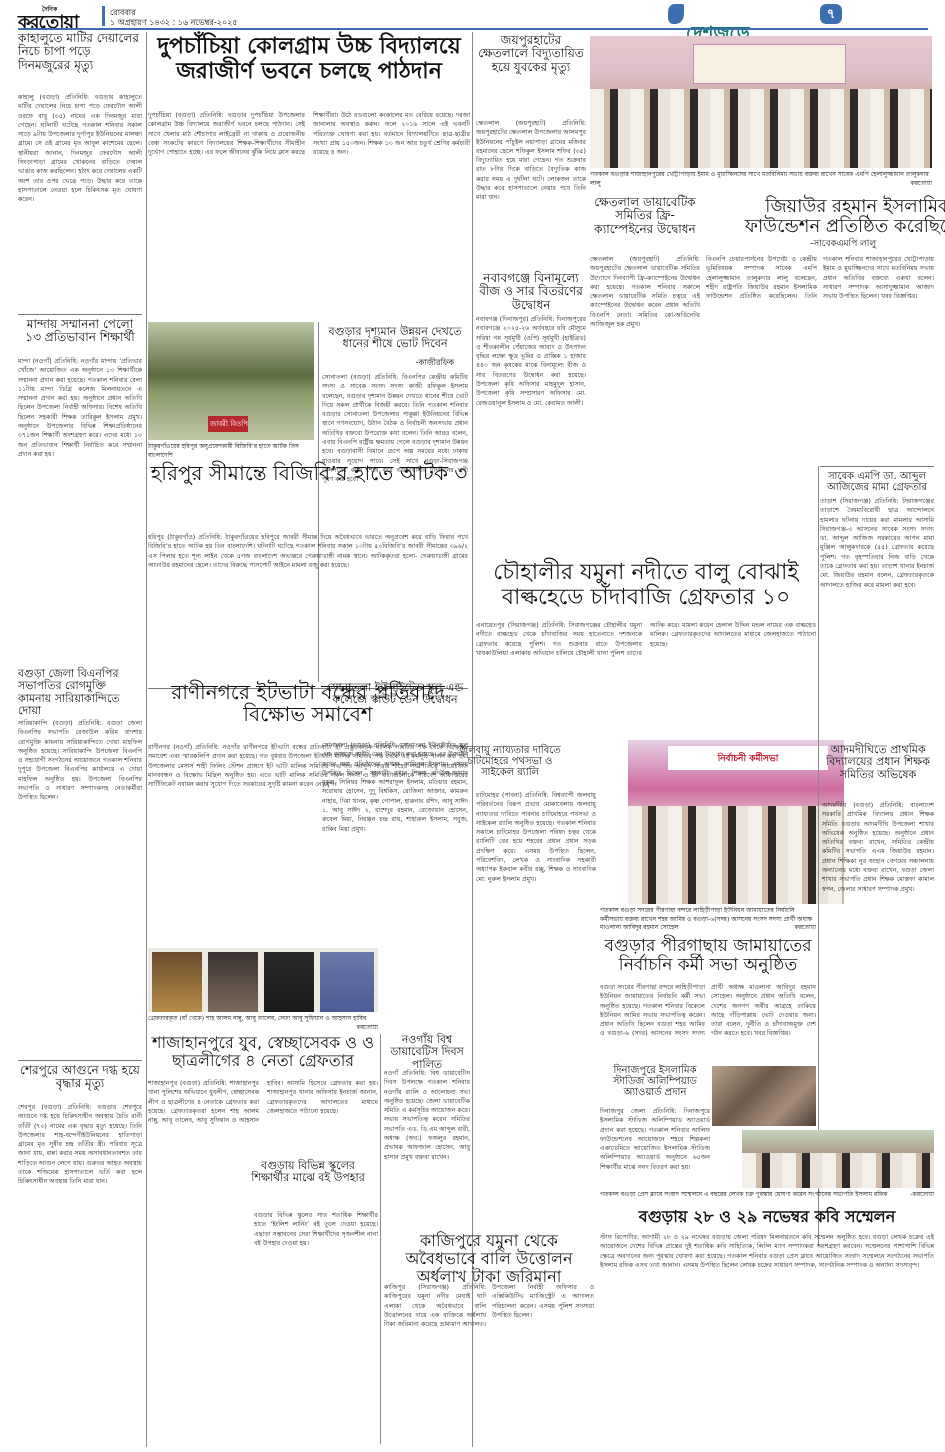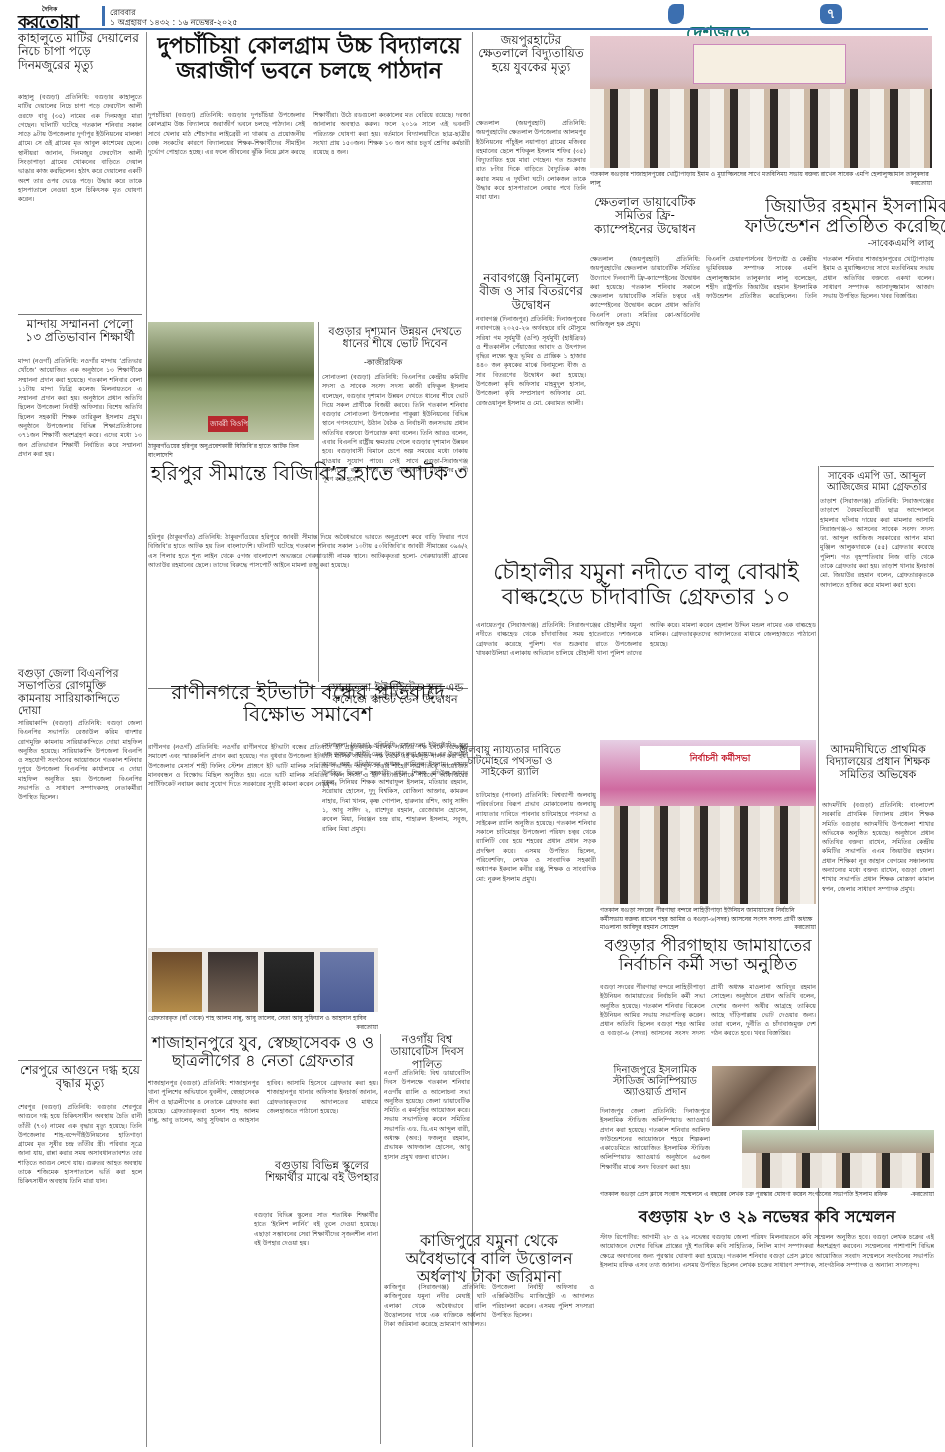--- a/index.html
+++ b/index.html
@@ -58,21 +58,21 @@
 
 <div class="abs photo" style="left:148px;top:322px;width:166px;height:118px;background:linear-gradient(180deg,#bcc7a6,#5d6b3f 45%,#8a9b6a 60%,#c1c8a9)">
   <div style="position:absolute;bottom:8px;left:60px;width:40px;height:16px;background:#b7282e;color:#fff;font-size:7px;text-align:right;line-height:16px">জাবরী বিওপি</div>
 </div>
 <div class="abs cap" style="left:148px;top:442px;width:166px">ঠাকুরগাঁওয়ের হরিপুর অনুপ্রবেশকারী বিজিবি’র হাতে আটক তিন বাংলাদেশি</div>
 <div class="abs col-line" style="left:318px;top:322px;height:360px"></div>
 <div class="abs hl" style="left:148px;top:462px;width:322px;font-size:20px">হরিপুর সীমান্তে বিজিবি’র হাতে আটক ৩</div>
 <div class="abs txt" style="left:148px;top:532px;width:320px;height:148px">হরিপুর (ঠাকুরগাঁও) প্রতিনিধি: ঠাকুরগাঁওয়ের হরিপুরে জাবরী সীমান্ত দিয়ে অবৈধভাবে ভারতে অনুপ্রবেশ করে বাড়ি ফিরার পথে বিজিবি’র হাতে আটক হয় তিন বাংলাদেশি। ঘটনাটি ঘটেছে গতকাল শনিবার সকাল ১০টায় ৫০বিজিবি’র জাবরী সীমান্তের ৩৯৬/২ এস পিলার হতে শূন্য লাইন থেকে ৫গজ বাংলাদেশ অভ্যন্তরে গেরুয়াডাঙ্গী নামক স্থানে। আটককৃতরা হলো- গেরুয়াডাঙ্গী গ্রামের আতাউর রহমানের ছেলে। তাদের বিরুদ্ধে পাসপোর্ট আইনে মামলা রজু করা হয়েছে।</div>
 
 <div class="abs hl" style="left:322px;top:326px;width:146px;font-size:11px">বগুড়ার দৃশ্যমান উন্নয়ন দেখতে ধানের শীষে ভোট দিবেন</div>
-<div class="abs" style="left:364px;top:356px;width:86px;font-size:8px;text-align:left">-কাজীরফিক</div>
+<div class="abs" style="left:392px;top:356px;width:86px;font-size:8px;text-align:center">-কাজীরফিক</div>
 
 <div class="abs hline" style="left:148px;top:688px;width:320px"></div>
 
 <div class="abs hl" style="left:148px;top:681px;width:320px;font-size:20px">রাণীনগরে ইটভাটা বন্ধের প্রতিবাদে বিক্ষোভ সমাবেশ</div>
 <div class="abs txt" style="left:148px;top:742px;width:320px;height:198px">রাণীনগর (নওগাঁ) প্রতিনিধি: নওগাঁর রাণীনগরে ইটভাটা বন্ধের প্রতিবাদে ইট প্রস্তুতকারক মালিক সমিতির পক্ষ থেকে বিক্ষোভ-সমাবেশ এবং স্মারকলিপি প্রদান করা হয়েছে। গত বুধবার উপজেলা ইটভাটা মালিক সমিতির পক্ষ থেকে এই কর্মসূচি পালন করা হয়। উপজেলার মেসার্স শাহী ফিলিং স্টেশন প্রাঙ্গণে ইট ভাটি মালিক সমিতির সভাপতি আব্দুস সাত্তার শাহের সভাপতিত্বে আয়োজিত মানববন্ধন ও বিক্ষোভ মিছিল অনুষ্ঠিত হয়। এতে ভাটি মালিক সমিতির সকল সদস্য ও ইট ভাটাগুলোকে পরিবেশ অধিদপ্তরের সার্টিফিকেট নবায়ন করার সুযোগ দিতে সরকারের সুদৃষ্টি কামনা করেন নেতৃবৃন্দ।</div>
 
 <div class="abs photo" style="left:148px;top:948px;width:230px;height:64px;background:#ece8e3">
   <div style="position:absolute;left:4px;top:4px;width:50px;height:60px;background:linear-gradient(#6b4a2b,#b58d4a)"></div>
   <div style="position:absolute;left:60px;top:4px;width:50px;height:60px;background:linear-gradient(#3a3230,#7d6a5a)"></div>
   <div style="position:absolute;left:116px;top:4px;width:50px;height:60px;background:linear-gradient(#2a2a2a,#1a1a1a)"></div>
@@ -81,50 +81,50 @@
 <div class="abs cap" style="left:148px;top:1014px;width:230px"><span>গ্রেফতারকৃত (বাঁ থেকে) শাহ আলম নান্নু, আবু তালেব, নেতা আবু সুফিয়ান ও আহসান হাবিব</span> <span class="credit">করতোয়া</span></div>
 <div class="abs hl" style="left:148px;top:1034px;width:230px;font-size:16px">শাজাহানপুরে যুব, স্বেচ্ছাসেবক ও ও ছাত্রলীগের ৪ নেতা গ্রেফতার</div>
 <div class="abs txt" style="left:148px;top:1078px;width:230px;height:370px;column-count:2;column-gap:8px">শাজাহানপুর (বগুড়া) প্রতিনিধি: শাজাহানপুর থানা পুলিশের অভিযানে যুবলীগ, স্বেচ্ছাসেবক লীগ ও ছাত্রলীগের ৪ নেতাকে গ্রেফতার করা হয়েছে। গ্রেফতারকৃতরা হলেন শাহ আলম নান্নু, আবু তালেব, আবু সুফিয়ান ও আহসান হাবিব। আসামি হিসেবে গ্রেফতার করা হয়। শাজাহানপুর থানার অফিসার ইনচার্জ জানান, গ্রেফতারকৃতদের আদালতের মাধ্যমে জেলহাজতে পাঠানো হয়েছে।</div>
 
 <div class="abs txt" style="left:322px;top:372px;width:146px;height:300px">সোনাতলা (বগুড়া) প্রতিনিধি: বিএনপির কেন্দ্রীয় কমিটির সদস্য ও সাবেক সংসদ সদস্য কাজী রফিকুল ইসলাম বলেছেন, বগুড়ার দৃশ্যমান উন্নয়ন দেখতে ধানের শীষে ভোট দিয়ে সকল প্রার্থীকে বিজয়ী করবে। তিনি গতকাল শনিবার বগুড়ার সোনাতলা উপজেলার পাকুল্লা ইউনিয়নের বিভিন্ন স্থানে গণসংযোগ, উঠান বৈঠক ও নির্বাচনী জনসভায় প্রধান অতিথির বক্তব্যে উপরোক্ত কথা বলেন। তিনি আরও বলেন, এবার বিএনপি রাষ্ট্রীয় ক্ষমতায় গেলে বগুড়ার দৃশ্যমান উন্নয়ন হবে। বগুড়াবাসী বিমানে চেপে অল্প সময়ের মধ্যে ঢাকায় যাওয়ার সুযোগ পাবে। সেই সাথে বগুড়া-সিরাজগঞ্জ রেলপথের কাজ শেষে করে বগুড়াবাসীর দীর্ঘদিনের দাবী পূরণ করা হবে।</div>
 <div class="abs hl" style="left:322px;top:682px;width:146px;font-size:11px">সোনাতলা ইউনাইটেড স্কুল এন্ড কলেজে স্কাউট ডেন উদ্বোধন</div>
 <div class="abs txt" style="left:322px;top:740px;width:146px;height:290px">সোনাতলা (বগুড়া) প্রতিনিধি: সোনাতলা ইউনাইটেড স্কুল এন্ড কলেজে স্কাউট ডেন উদ্বোধন করা হয়েছে। এর উদ্বোধন করেন অত্র প্রতিষ্ঠানের অধ্যক্ষ আমিনুল ইসলাম। এসময় উপস্থিত ছিলেন, সহকারী প্রধান শিক্ষক বদিউল-জামান মুকুল, সিনিয়র শিক্ষক আশরাফুল ইসলাম, মতিয়ার রহমান, সরোয়ার হোসেন, দুদু বিশ্বকিস, রোজিনা আক্তার, কামরুন নাহার, দিমা খানম, কৃষ্ণ গোপাল, হারুনার রশিদ, আবু সাঈদ ১, আবু সাঈদ ২, রাশেদুর রহমান, রেজোয়ান হোসেন, রুবেল মিয়া, নিরঞ্জন চন্দ্র রায়, শাহারুল ইসলাম, সবুজ, রাকিব মিয়া প্রমুখ।</div>
 <div class="abs col-line" style="left:380px;top:1034px;height:410px"></div>
 <div class="abs hl" style="left:384px;top:1034px;width:86px;font-size:11px">নওগাঁয় বিশ্ব ডায়াবেটিস দিবস পালিত</div>
 <div class="abs txt" style="left:384px;top:1068px;width:86px;height:135px">নওগাঁ প্রতিনিধি: বিশ্ব ডায়াবেটিস দিবস উপলক্ষে গতকাল শনিবার নওগাঁয় র‍্যালি ও আলোচনা সভা অনুষ্ঠিত হয়েছে। জেলা ডায়াবেটিক সমিতি এ কর্মসূচির আয়োজন করে। সভায় সভাপতিত্ব করেন সমিতির সভাপতি এড. ডি.এম আব্দুল বারী, অধ্যক্ষ (অব:) ফজলুর রহমান, প্রভাষক আফজাল হোসেন, আবু হাসান প্রমুখ বক্তব্য রাখেন।</div>
-<div class="abs hl" style="left:260px;top:1160px;width:124px;font-size:11px">বগুড়ায় বিভিন্ন স্কুলের শিক্ষার্থীর মাঝে বই উপহার</div>
+<div class="abs hl" style="left:246px;top:1160px;width:124px;font-size:11px">বগুড়ায় বিভিন্ন স্কুলের শিক্ষার্থীর মাঝে বই উপহার</div>
 <div class="abs txt" style="left:254px;top:1210px;width:124px;height:236px">বগুড়ার বিভিন্ন স্কুলের সাত শতাধিক শিক্ষার্থীর হাতে ‘ইংলিশ লার্নিং’ বই তুলে দেওয়া হয়েছে। এছাড়া সম্ভাবনের সেরা শিক্ষার্থীদের সৃজনশীল নানা বই উপহার দেওয়া হয়।</div>
 
 <div class="abs col-line" style="left:472px;top:32px;height:1415px"></div>
 
 <div class="abs hl" style="left:476px;top:34px;width:110px;font-size:12px">জয়পুরহাটের ক্ষেতলালে বিদ্যুতায়িত হয়ে যুবকের মৃত্যু</div>
 <div class="abs txt" style="left:476px;top:118px;width:110px;height:150px">ক্ষেতলাল (জয়পুরহাট) প্রতিনিধি: জয়পুরহাটের ক্ষেতলাল উপজেলার আলমপুর ইউনিয়নের পাঁচুইল নয়াপাড়া গ্রামের মজিবর রহমানের ছেলে শফিকুল ইসলাম শফির (৩৫) বিদ্যুতায়িত হয়ে মারা গেছেন। গত শুক্রবার রাত ৮টার দিকে বাড়িতে বৈদ্যুতিক কাজ করার সময় এ দুর্ঘটনা ঘটে। লোকজন তাকে উদ্ধার করে হাসপাতালে নেয়ার পথে তিনি মারা যান।</div>
 <div class="abs hl" style="left:476px;top:272px;width:110px;font-size:12px">নবাবগঞ্জে বিনামূল্যে বীজ ও সার বিতরণের উদ্বোধন</div>
 <div class="abs txt" style="left:476px;top:314px;width:110px;height:240px">নবাবগঞ্জ (দিনাজপুর) প্রতিনিধি: দিনাজপুরের নবাবগঞ্জে ২০২৫-২৬ অর্থবছরে রবি মৌসুমে সরিষা গম সূর্যমুখী (ওপি) সূর্যমুখী (হাইব্রিড) ও শীতকালীন পেঁয়াজের আবাদ ও উৎপাদন বৃদ্ধির লক্ষ্যে ক্ষুদ্র ভূমির ও প্রান্তিক ১ হাজার ৪৪০ জন কৃষকের মাঝে বিনামূল্যে বীজ ও সার বিতরণের উদ্বোধন করা হয়েছে। উপজেলা কৃষি অফিসার মাহমুদুল হাসান, উপজেলা কৃষি সম্প্রসারণ অফিসার মো. রেজওয়ানুল ইসলাম ও মো. কেরামত আলী।</div>
 
 <div class="abs photo" style="left:590px;top:36px;width:342px;height:132px;background:linear-gradient(180deg,#e7c8cf 0,#d9bfc6 30%,#caa08a 55%,#7a8aa8 100%)">
   <div class="banner"></div>
   <div class="people"></div>
 </div>
 <div class="abs cap" style="left:590px;top:170px;width:342px"><span>গতকাল বগুড়ার শাজাহানপুরের খোট্টাপাড়ায় ইমাম ও মুয়াজ্জিনদের সাথে মতবিনিময় সভায় বক্তব্য রাখেন সাবেক এমপি হেলালুজ্জামান তালুকদার লালু</span> <span class="credit">করতোয়া</span></div>
 
 <div class="abs hl" style="left:590px;top:196px;width:110px;font-size:12px">ক্ষেতলাল ডায়াবেটিক সমিতির ফ্রি-ক্যাম্পেইনের উদ্বোধন</div>
 <div class="abs txt" style="left:590px;top:254px;width:110px;height:296px">ক্ষেতলাল (জয়পুরহাট) প্রতিনিধি: জয়পুরহাটের ক্ষেতলাল ডায়াবেটিক সমিতির উদ্যোগে দিনব্যাপী ফ্রি-ক্যাম্পেইনের উদ্বোধন করা হয়েছে। গতকাল শনিবার সকালে ক্ষেতলাল ডায়াবেটিক সমিতি চত্বরে এই ক্যাম্পেইনের উদ্বোধন করেন প্রধান অতিথি বিএনপি নেতা। সমিতির কো-অর্ডিনেটর আজিজুল হক প্রমুখ।</div>
 
 <div class="abs hl" style="left:744px;top:196px;width:228px;font-size:18px">জিয়াউর রহমান ইসলামিক ফাউন্ডেশন প্রতিষ্ঠিত করেছিলেন</div>
-<div class="abs" style="left:810px;top:236px;width:124px;font-size:9px;text-align:right">-সাবেকএমপি লালু</div>
+<div class="abs" style="left:810px;top:236px;width:124px;font-size:9px;text-align:left">-সাবেকএমপি লালু</div>
 <div class="abs txt" style="left:706px;top:254px;width:228px;height:210px;column-count:2;column-gap:6px">বিএনপি চেয়ারপার্সনের উপদেষ্টা ও কেন্দ্রীয় ভূমিবিষয়ক সম্পাদক সাবেক এমপি হেলালুজ্জামান তালুকদার লালু বলেছেন, শহীদ রাষ্ট্রপতি জিয়াউর রহমান ইসলামিক ফাউন্ডেশন প্রতিষ্ঠিত করেছিলেন। তিনি গতকাল শনিবার শাজাহানপুরের খোট্টাপাড়ায় ইমাম ও মুয়াজ্জিনদের সাথে মতবিনিময় সভায় প্রধান অতিথির বক্তব্যে একথা বলেন। সাধারণ সম্পাদক আসাদুজ্জামান আজাদ সভায় উপস্থিত ছিলেন। খবর বিজ্ঞপ্তির।</div>
 <div class="abs hline" style="left:820px;top:466px;width:114px"></div>
 <div class="abs hl" style="left:820px;top:470px;width:114px;font-size:10px">সাবেক এমপি ডা. আব্দুল আজিজের মামা গ্রেফতার</div>
 <div class="abs txt" style="left:820px;top:496px;width:114px;height:240px">তাড়াশ (সিরাজগঞ্জ) প্রতিনিধি: সিরাজগঞ্জের তাড়াশে বৈষম্যবিরোধী ছাত্র আন্দোলনে হামলার ঘটনায় দায়ের করা মামলার আসামি সিরাজগঞ্জ-৩ আসনের সাবেক সংসদ সদস্য ডা. আব্দুল আজিজ সরকারের আপন মামা মুঞ্জিল আলুকদারকে (৫৫) গ্রেফতার করেছে পুলিশ। গত বৃহস্পতিবার নিজ বাড়ি থেকে তাকে গ্রেফতার করা হয়। তাড়াশ থানার ইনচার্জ মো. জিয়াউর রহমান বলেন, গ্রেফতারকৃতকে আদালতে হাজির করে মামলা করা হবে।</div>
 
 <div class="abs hl" style="left:476px;top:560px;width:340px;font-size:22px">চৌহালীর যমুনা নদীতে বালু বোঝাই বাল্কহেডে চাঁদাবাজি গ্রেফতার ১০</div>
 <div class="abs txt" style="left:476px;top:620px;width:340px;height:120px;column-count:2;column-gap:8px">এনায়েতপুর (সিরাজগঞ্জ) প্রতিনিধি: সিরাজগঞ্জের চৌহালীর যমুনা নদীতে বাল্কহেড থেকে চাঁদাবাজির সময় হাতেনাতে দশজনকে গ্রেফতার করেছে পুলিশ। গত শুক্রবার রাতে উপজেলার খাষকাউলিয়া এলাকায় অভিযান চালিয়ে চৌহালী থানা পুলিশ তাদের আটক করে। মামলা করেন হেলাল উদ্দিন মন্ডল নামের এক বাল্কহেড মালিক। গ্রেফতারকৃতদের আদালতের মাধ্যমে জেলহাজতে পাঠানো হয়েছে।</div>
 
-<div class="abs photo" style="left:600px;top:740px;width:216px;height:164px;background:linear-gradient(180deg,#e6cfe4 0,#cf6aa0 30%,#ede7df 55%,#9d8f86 100%)">
+<div class="abs photo" style="left:628px;top:740px;width:216px;height:164px;background:linear-gradient(180deg,#e6cfe4 0,#cf6aa0 30%,#ede7df 55%,#9d8f86 100%)">
   <div style="position:absolute;top:6px;left:40px;width:160px;height:24px;background:#fff;color:#c0182a;font-size:9px;font-weight:bold;text-align:center;line-height:24px">নির্বাচনী কর্মীসভা</div>
   <div class="people"></div>
 </div>
 <div class="abs cap" style="left:600px;top:906px;width:216px"><span>গতকাল বগুড়া সদরের পীরগাছা বন্দরে লাহিড়ীপাড়া ইউনিয়ন জামায়াতের নির্বাচনি কর্মীসভায় বক্তব্য রাখেন শহর আমির ও বগুড়া-৬(সদর) আসনের সংসদ সদস্য প্রার্থী অধ্যক্ষ মাওলানা আবিদুর রহমান সোহেল</span> <span class="credit">করতোয়া</span></div>
 
 <div class="abs hl" style="left:450px;top:744px;width:120px;font-size:10px">জলবায়ু ন্যায্যতার দাবিতে চাটমোহরে পথসভা ও সাইকেল র‍্যালি</div>
 <div class="abs txt" style="left:476px;top:790px;width:120px;height:410px">চাটমোহর (পাবনা) প্রতিনিধি: বিশ্বব্যাপী জলবায়ু পরিবর্তনের বিরূপ প্রভাব মোকাবেলায় জলবায়ু ন্যায্যতার দাবিতে পাবনার চাটমোহরে পথসভা ও সাইকেল র‍্যালি অনুষ্ঠিত হয়েছে। গতকাল শনিবার সকালে চাটমোহর উপজেলা পরিষদ চত্বর থেকে র‍্যালিটি বের হয়ে শহরের প্রধান প্রধান সড়ক প্রদক্ষিণ করে। এসময় উপস্থিত ছিলেন, পরিবেশবিদ, লেখক ও সাংবাদিক সহকারী অধ্যাপক ইকবাল কবীর রঞ্জু, শিক্ষক ও সাংবাদিক মো: নুরুল ইসলাম প্রমুখ।</div>
 
 <div class="abs hl" style="left:600px;top:936px;width:216px;font-size:17px">বগুড়ার পীরগাছায় জামায়াতের নির্বাচনি কর্মী সভা অনুষ্ঠিত</div>
 <div class="abs txt" style="left:600px;top:982px;width:216px;height:76px;column-count:2;column-gap:6px">বগুড়া সদরের পীরগাছা বন্দরে লাহিড়ীপাড়া ইউনিয়ন জামায়াতের নির্বাচনি কর্মী সভা অনুষ্ঠিত হয়েছে। গতকাল শনিবার বিকেলে ইউনিয়ন আমির সভায় সভাপতিত্ব করেন। প্রধান অতিথি ছিলেন বগুড়া শহর আমির ও বগুড়া-৬ (সদর) আসনের সংসদ সদস্য প্রার্থী অধ্যক্ষ মাওলানা আবিদুর রহমান সোহেল। অনুষ্ঠানে প্রধান অতিথি বলেন, দেশের জনগণ অধীর আগ্রহে তাকিয়ে আছে দাঁড়িপাল্লায় ভোট দেওয়ার জন্য। তারা বলেন, দুর্নীতি ও চাঁদাবাজমুক্ত দেশ গঠন করতে হবে। খবর বিজ্ঞপ্তির।</div>

